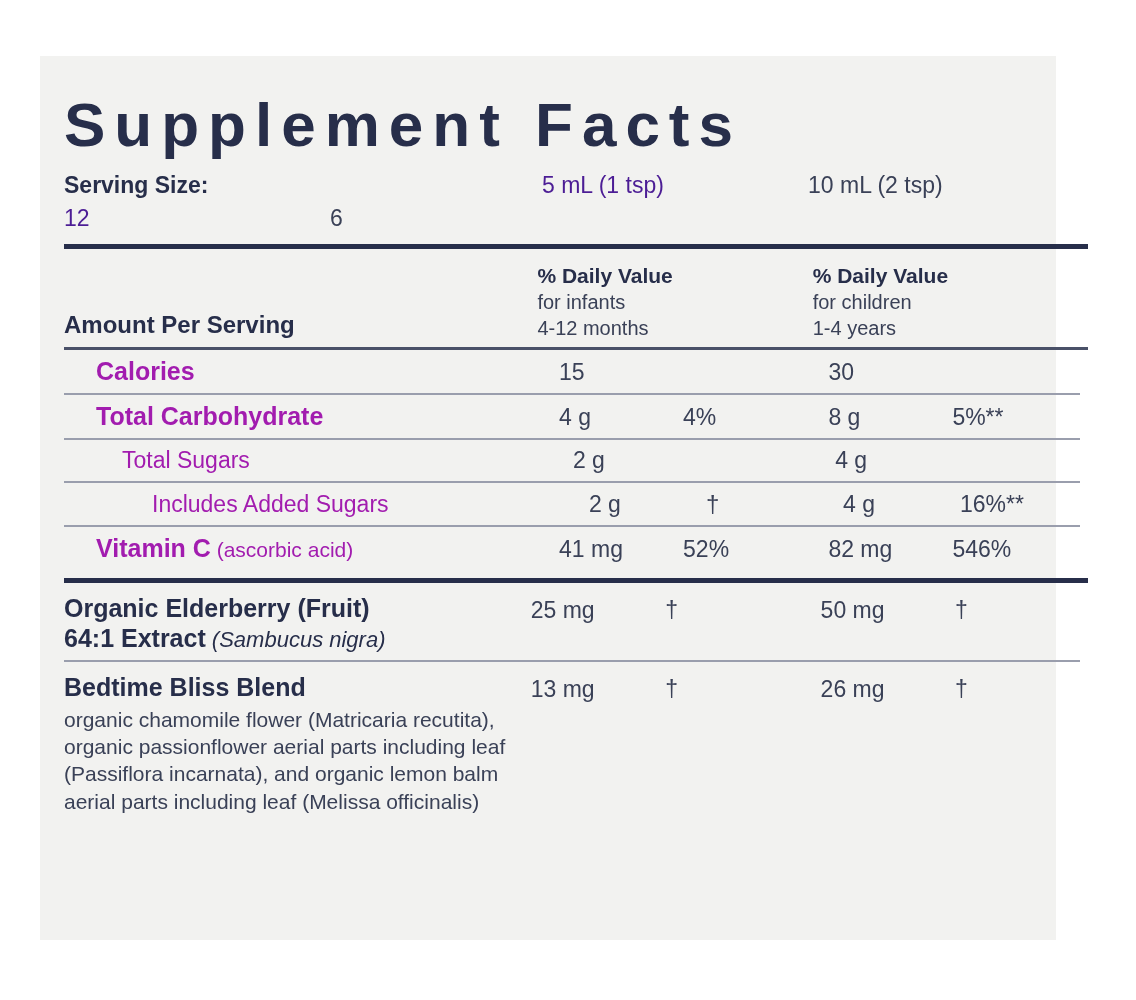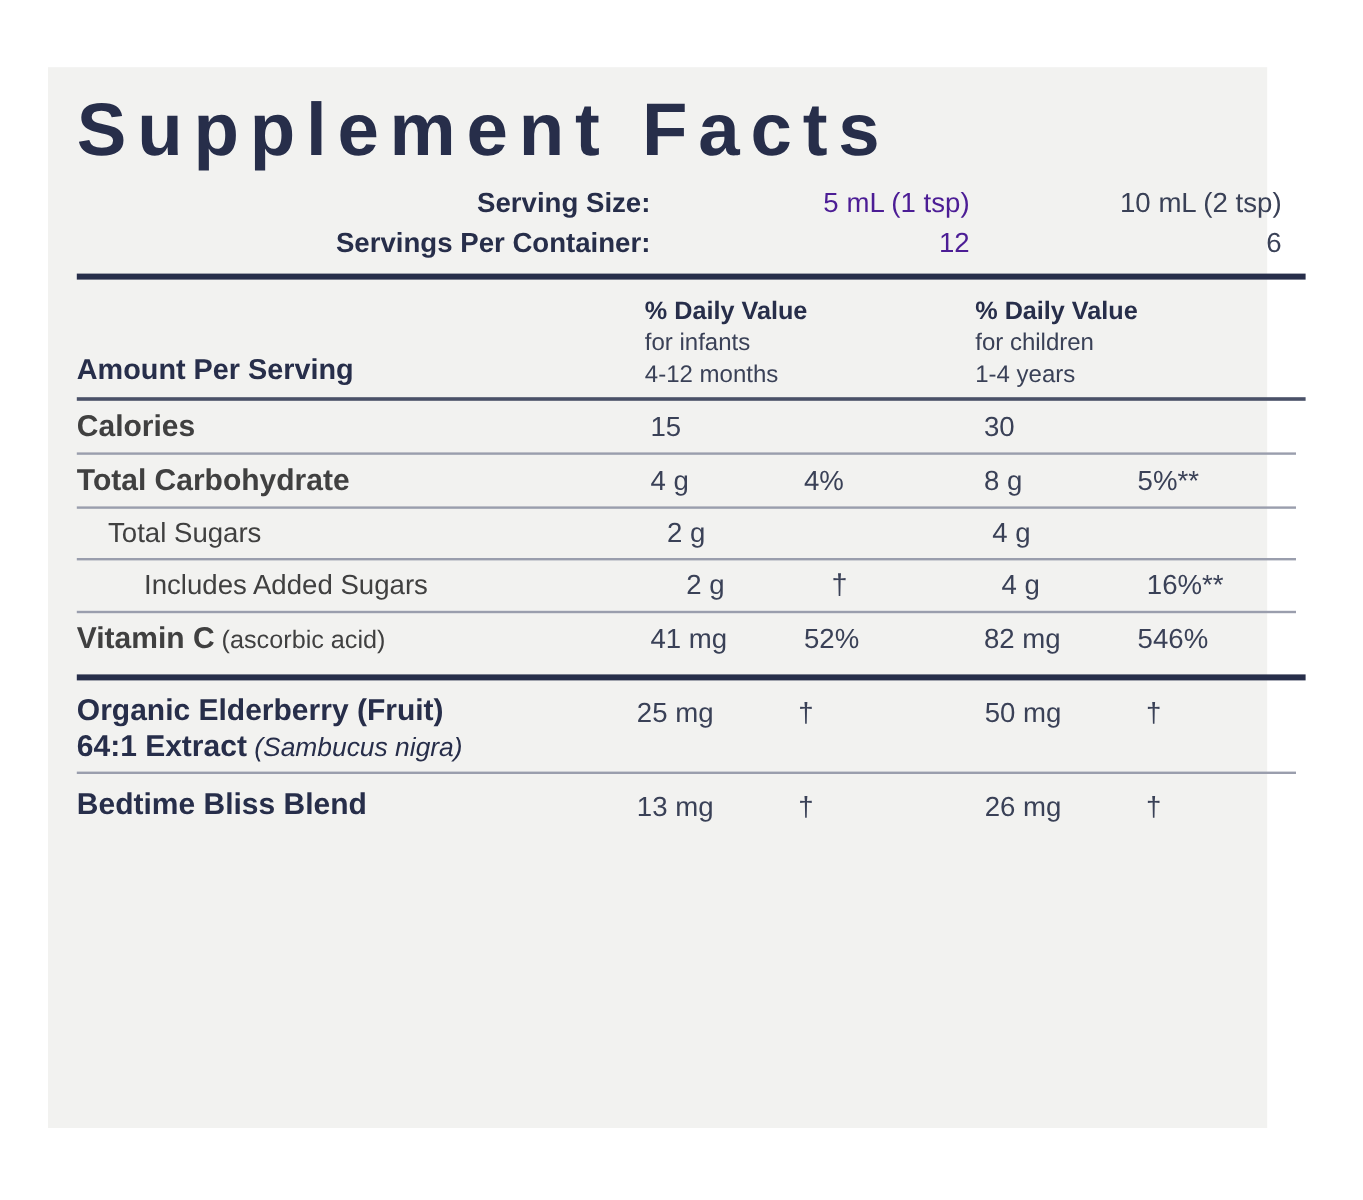--- a/index.html
+++ b/index.html
@@ -18,38 +18,37 @@
     position: absolute;
     left: 40px;
     top: 56px;
     width: 1016px;
     height: 884px;
     background: #f2f2f0;
   }
   .inner {
     position: absolute;
     left: 24px;
-    top: 20px;
+    top: 36px;
     width: 1000px;
   }
   .title {
     font-size: 62px;
     font-weight: bold;
     letter-spacing: 9px;
     color: #272e4a;
     line-height: 1.05;
     margin: 0 0 4px 0;
     white-space: nowrap;
   }
 
   
   .serving {
     margin-top: 12px;
     width: 1024px;
-    text-align: right;
   }
   .srow {
     display: flex;
     align-items: baseline;
     font-size: 23px;
     line-height: 1.42;
   }
   .srow .lbl {
     width: 478px;
     font-weight: bold;
@@ -108,21 +107,22 @@
   
   .nrow {
     display: flex;
     align-items: baseline;
     width: 1024px;
     padding: 7px 0 7px 0;
     font-size: 23px;
   }
   .nrow .name {
     width: 478px;
-    color: #404040;
+    color: #a21caf;
+    margin-left: 32px;
   }
   .nrow .name.b { font-weight: bold; font-size: 25px; }
   .nrow .name .light { font-weight: normal; font-size: 21px; }
   .nrow .indent1 { padding-left: 26px; }
   .nrow .indent2 { padding-left: 56px; }
   .nrow .amt {
     width: 128px;
     color: #3a4157;
   }
   .nrow .pct {
@@ -181,21 +181,20 @@
 
     <div class="title">Supplement Facts</div>
 
     <div class="serving">
       <div class="srow">
         <div class="lbl">Serving Size:</div>
         <div class="c1">5 mL (1 tsp)</div>
         <div class="c2">10 mL (2 tsp)</div>
       </div>
       <div class="srow">
-        <div class="lbl">Servings Per Container:</div>
         <div class="c1">12</div>
         <div class="c2">6</div>
       </div>
     </div>
 
     <div class="rule-thick"></div>
 
     <div class="dv-head">
       <div class="aps">Amount Per Serving</div>
       <div class="dvcol">
@@ -267,20 +266,21 @@
       <div class="pct dagger">†</div>
       <div class="amt2">50 mg</div>
       <div class="pct2 dagger">†</div>
     </div>
 
     <div class="rule-thin"></div>
 
     <div class="brow">
       <div class="bname">
         <span class="t1">Bedtime Bliss Blend</span>
+        <span class="desc">organic chamomile flower (Matricaria recutita), organic passionflower aerial parts including leaf (Passiflora incarnata), and organic lemon balm aerial parts including leaf (Melissa officinalis)</span>
       </div>
       <div class="amt">13 mg</div>
       <div class="pct dagger">†</div>
       <div class="amt2">26 mg</div>
       <div class="pct2 dagger">†</div>
     </div>
 
   </div>
 </div>
 

